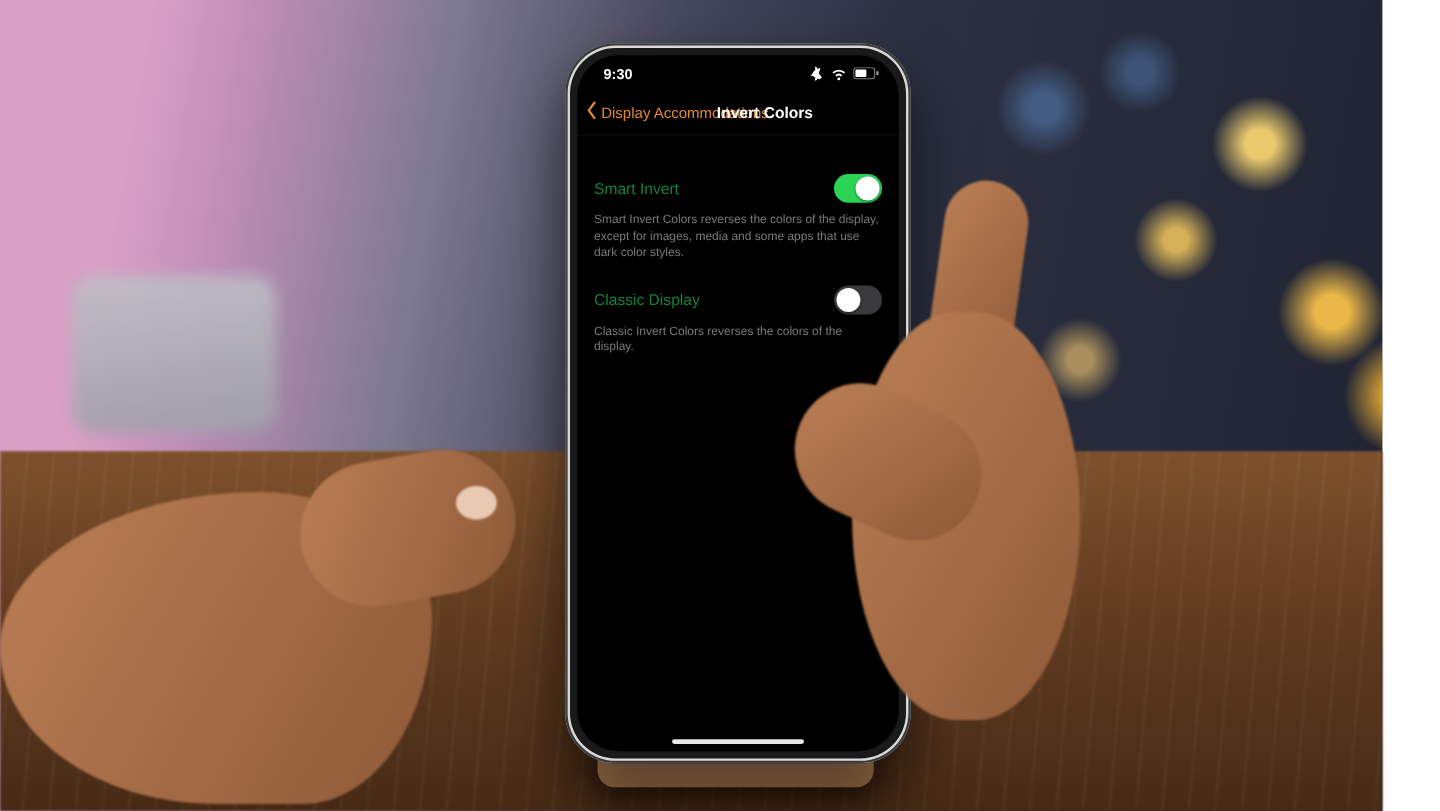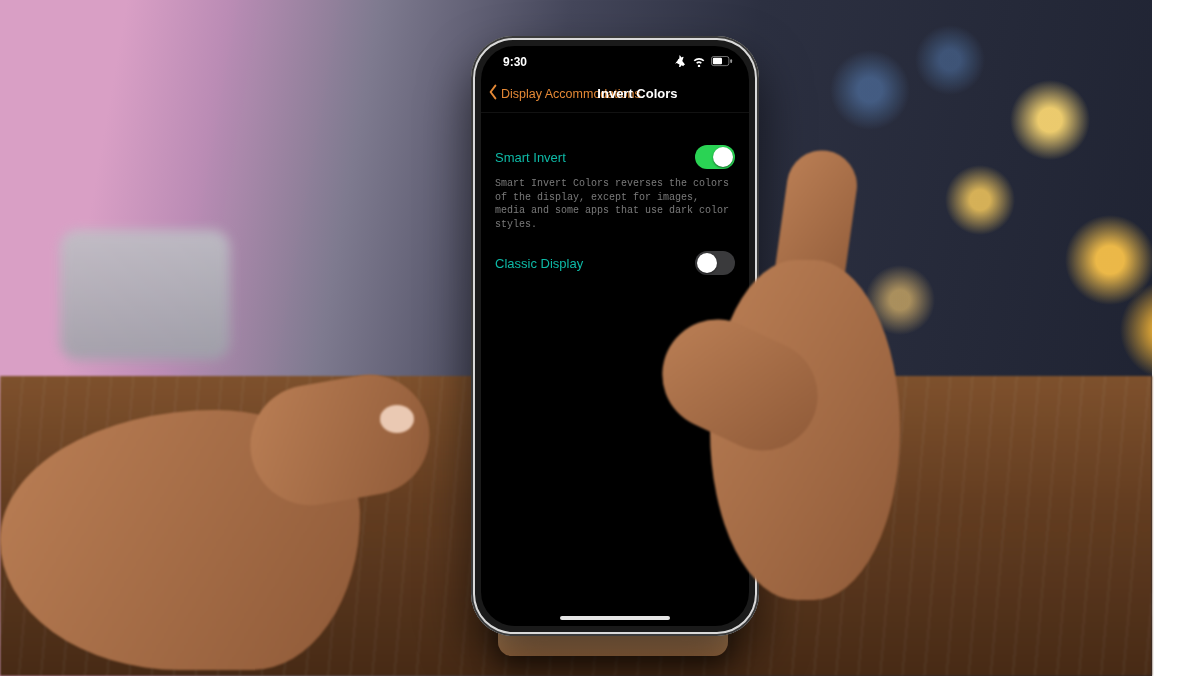--- a/index.html
+++ b/index.html
@@ -79,22 +79,22 @@
   
   .nav{position:relative;height:32px;border-bottom:1px solid rgba(255,255,255,.07);}
   .back{position:absolute;left:6px;top:4px;display:flex;align-items:center;gap:2px;color:#e0893a;font-size:12.5px;}
   .back svg{width:12px;height:16px;}
   .title{position:absolute;left:50%;top:6px;transform:translateX(-22%);font-size:13px;font-weight:600;}
 
   
   .content{padding:0 14px;font-size:12.5px;}
   .spacer{height:26px;}
   .row{display:flex;justify-content:space-between;align-items:center;height:36px;}
-  .row .label{color:#14b8a6;font-size:13px;}
-  .footer{color:#7a7a7a;font-size:10px;line-height:1.35;padding:2px 0 14px;font-family:Liberation Mono, monospace;}
+  .row .label{color:#15803d;font-size:13px;}
+  .footer{color:#7a7a7a;font-size:10px;line-height:1.35;padding:2px 0 14px;}
 
   
   .toggle{position:relative;width:40px;height:24px;border-radius:12px;cursor:pointer;}
   .toggle .knob{position:absolute;top:2px;width:20px;height:20px;border-radius:50%;background:#fff;box-shadow:0 1px 2px rgba(0,0,0,.5);transition:.15s;}
   .toggle.on{background:#30d158;}
   .toggle.on .knob{right:2px;}
   .toggle.off{background:#3a3a3c;}
   .toggle.off .knob{left:2px;}
 
   .home-indicator{position:absolute;bottom:6px;left:50%;transform:translateX(-50%);
@@ -164,20 +164,21 @@
             </span>
         </div>
         <div class="footer">Smart Invert Colors reverses the colors of the display, except for images, media and some apps that use dark color styles.</div>
 
         <div class="row">
           <span class="label">Classic Display</span>
           <span id="toggle-classic" class="toggle off">
               <span class="knob"></span>
             </span>
         </div>
+        <div class="footer">Classic Invert Colors reverses the colors of the display.</div>
       </div>
 
       <div class="home-indicator"></div>
     </div>
   </div>
 
   <div class="hand right">
     <div class="shape f1"></div>
     <div class="shape palm"></div>
     <div class="shape thumb"></div>

